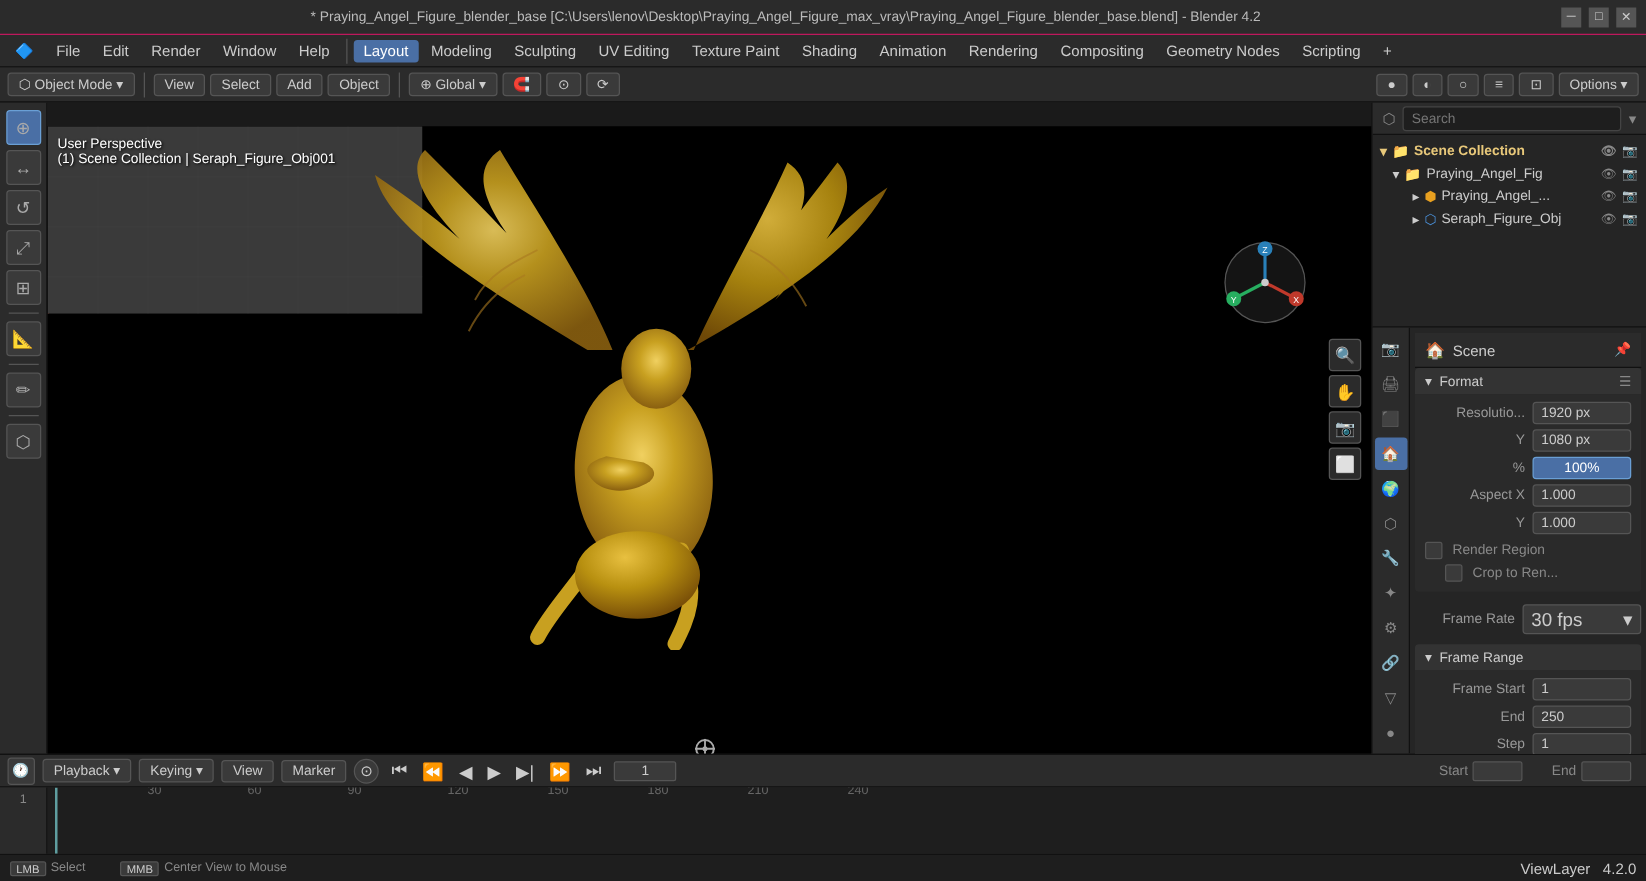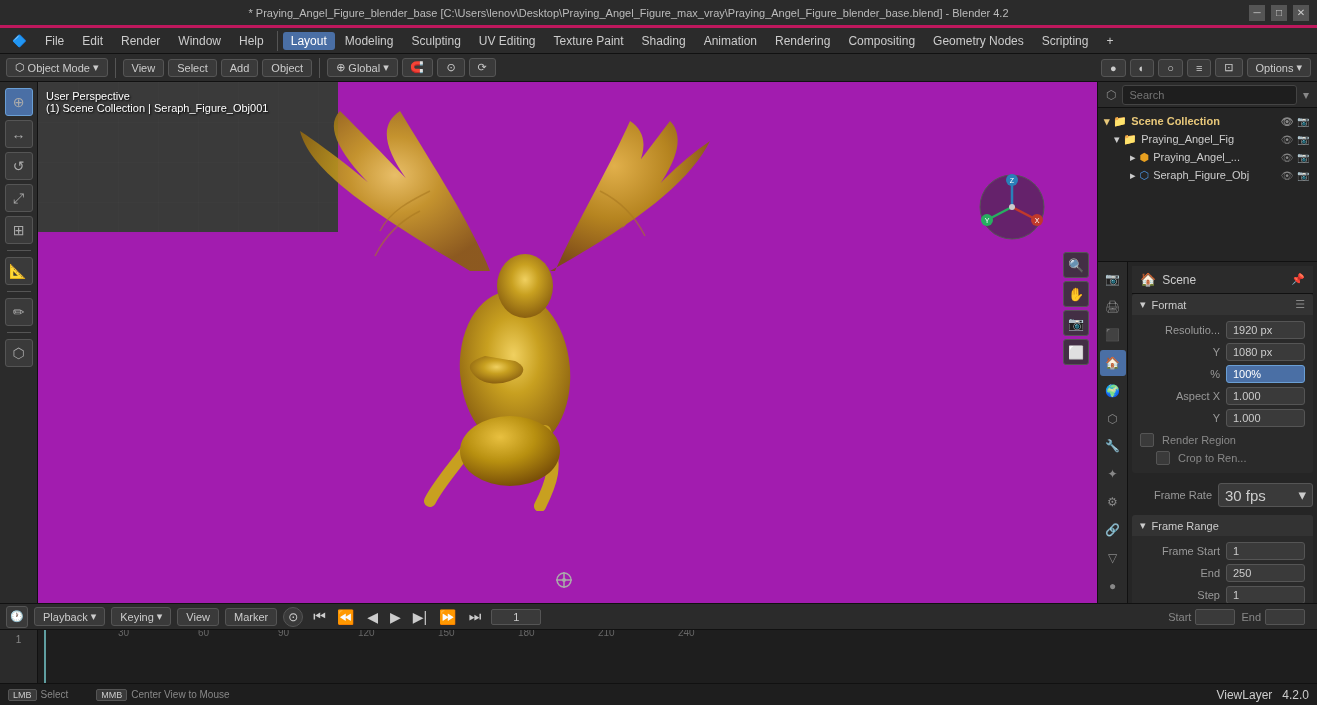--- a/index.html
+++ b/index.html
@@ -16,21 +16,21 @@
     }
 
     
     .title-bar {
       background: #2b2b2b;
       height: 28px;
       display: flex;
       align-items: center;
       justify-content: space-between;
       padding: 0 8px;
-      border-bottom: 3px solid #be185d;
+      border-bottom: 1px solid #be185d;
       flex-shrink: 0;
     }
     .title-bar-text {
       color: #bbb;
       font-size: 11px;
       flex: 1;
       text-align: center;
     }
     .title-bar-controls {
       display: flex;
@@ -142,22 +142,23 @@
       width: 24px;
       height: 1px;
       background: #555;
       margin: 2px 0;
     }
 
     
     .viewport {
       flex: 1;
       position: relative;
-      background: #a21caf;
+      background: #000000;
       overflow: hidden;
+      margin-top: 19px;
     }
     .viewport-info {
       position: absolute;
       top: 8px;
       left: 8px;
       color: #fff;
       font-size: 11px;
       text-shadow: 1px 1px 2px #000;
       pointer-events: none;
     }
@@ -311,20 +312,21 @@
       padding: 2px 6px;
       color: #ccc;
       font-size: 11px;
       flex: 1;
       min-width: 0;
     }
     .prop-value.highlight {
       background: #4a6fa5;
       color: #fff;
       border-color: #6a9fd5;
+      text-align: center;
     }
     .checkbox-row {
       display: flex;
       align-items: center;
       gap: 8px;
       padding: 2px 0;
     }
     .checkbox {
       width: 14px;
       height: 14px;
@@ -437,21 +439,21 @@
       color: #ccc;
       width: 50px;
       text-align: center;
       font-size: 11px;
       padding: 1px 4px;
       border-radius: 2px;
     }
     .timeline-end-controls {
       display: flex;
       align-items: center;
-      gap: 6px;
+      gap: 23px;
       margin-left: auto;
       padding-right: 6px;
     }
 
     
     .status-bar {
       height: 22px;
       background: #1e1e1e;
       border-top: 1px solid #111;
       display: flex;

